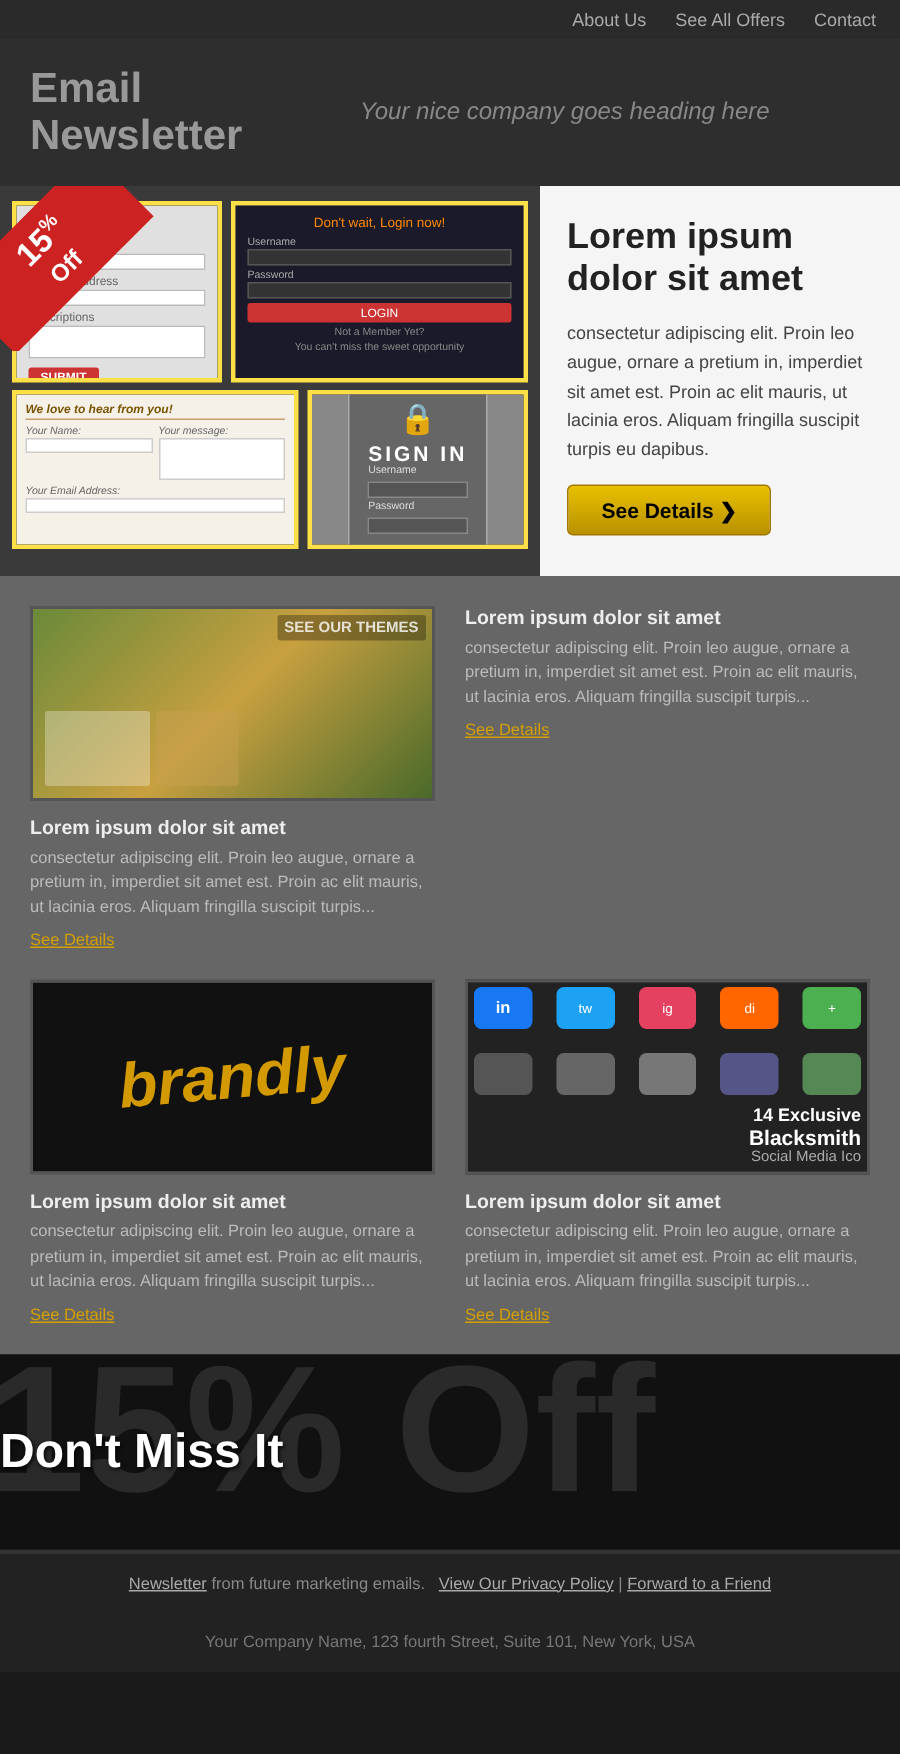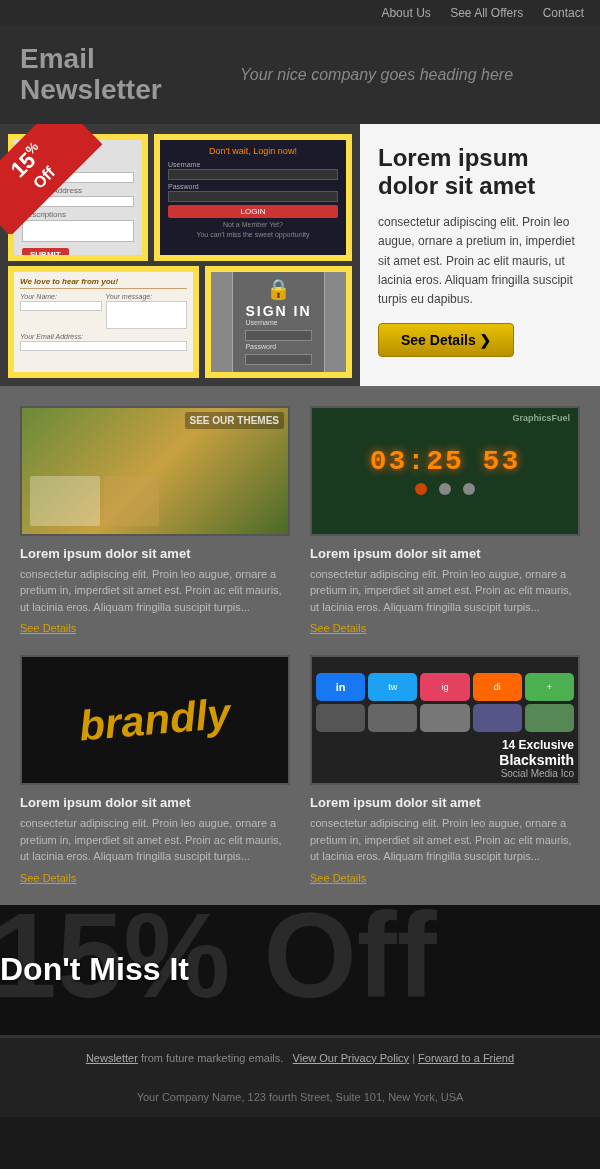--- a/index.html
+++ b/index.html
@@ -271,21 +271,21 @@
       font-size: 11px;
       color: #777;
       margin-top: 27px;
     }
     .ss-row {
       display: flex;
       gap: 6px;
     }
     .ss-box {
       flex: 1;
-      border: 6px solid #fde047;
+      border: 3px solid #fde047;
       overflow: hidden;
     }
 
     
     .form1-mock {
       background: #e0e0e0;
       padding: 6px 8px;
       height: 115px;
     }
     .form1-title {
@@ -561,51 +561,40 @@
           </div>
         </div>
       </div>
     </div>
     <div class="product-title">Lorem ipsum dolor sit amet</div>
     <div class="product-desc">consectetur adipiscing elit. Proin leo augue, ornare a pretium in, imperdiet sit amet est. Proin ac elit mauris, ut lacinia eros. Aliquam fringilla suscipit turpis...</div>
     <span class="product-link">See Details</span>
   </div>
 
   <div class="product-item">
-    <div class="product-img clock">
-      <div style="width:100%; height:100%; display:flex; flex-direction:column; align-items:center; justify-content:center; background: #1a3a20; position:relative;">
-        <div style="position:absolute; top:5px; right:8px; font-size:9px; color:#88aa88; font-weight:bold;">GraphicsFuel</div>
-        <div class="clock-display">03:25 53</div>
-        <div style="display:flex; gap:12px; margin-top:6px;">
-          <div style="width:12px; height:12px; border-radius:50%; background:#cc4400;"></div>
-          <div style="width:12px; height:12px; border-radius:50%; background:#888;"></div>
-          <div style="width:12px; height:12px; border-radius:50%; background:#888;"></div>
-        </div>
-      </div>
-    </div>
     <div class="product-title">Lorem ipsum dolor sit amet</div>
     <div class="product-desc">consectetur adipiscing elit. Proin leo augue, ornare a pretium in, imperdiet sit amet est. Proin ac elit mauris, ut lacinia eros. Aliquam fringilla suscipit turpis...</div>
     <span class="product-link">See Details</span>
   </div>
 
   <div class="product-item">
     <div class="product-img brandly">
       <div style="width:100%; height:100%; background:#111; display:flex; align-items:center; justify-content:center;">
         <span class="brandly-text">brandly</span>
       </div>
     </div>
     <div class="product-title">Lorem ipsum dolor sit amet</div>
     <div class="product-desc">consectetur adipiscing elit. Proin leo augue, ornare a pretium in, imperdiet sit amet est. Proin ac elit mauris, ut lacinia eros. Aliquam fringilla suscipit turpis...</div>
     <span class="product-link">See Details</span>
   </div>
 
   <div class="product-item">
     <div class="product-img social">
       <div class="social-inner">
-        <div style="display:grid; grid-template-columns: repeat(5,1fr); gap:3px; margin-bottom:6px; width:100%;">
+        <div style="display:grid; grid-template-columns: repeat(5,1fr); gap:16px; margin-bottom:6px; width:100%;">
           <div style="height:28px; background:#1778F2; border-radius:5px; display:flex;align-items:center;justify-content:center;color:#fff;font-size:11px;font-weight:bold;">in</div>
           <div style="height:28px; background:#1DA1F2; border-radius:5px; display:flex;align-items:center;justify-content:center;color:#fff;font-size:9px;">tw</div>
           <div style="height:28px; background:#E4405F; border-radius:5px; display:flex;align-items:center;justify-content:center;color:#fff;font-size:9px;">ig</div>
           <div style="height:28px; background:#FF6600; border-radius:5px; display:flex;align-items:center;justify-content:center;color:#fff;font-size:9px;">di</div>
           <div style="height:28px; background:#4CAF50; border-radius:5px; display:flex;align-items:center;justify-content:center;color:#fff;font-size:9px;">+</div>
           <div style="height:28px; background:#555; border-radius:5px;"></div>
           <div style="height:28px; background:#666; border-radius:5px;"></div>
           <div style="height:28px; background:#777; border-radius:5px;"></div>
           <div style="height:28px; background:#558; border-radius:5px;"></div>
           <div style="height:28px; background:#585; border-radius:5px;"></div>

